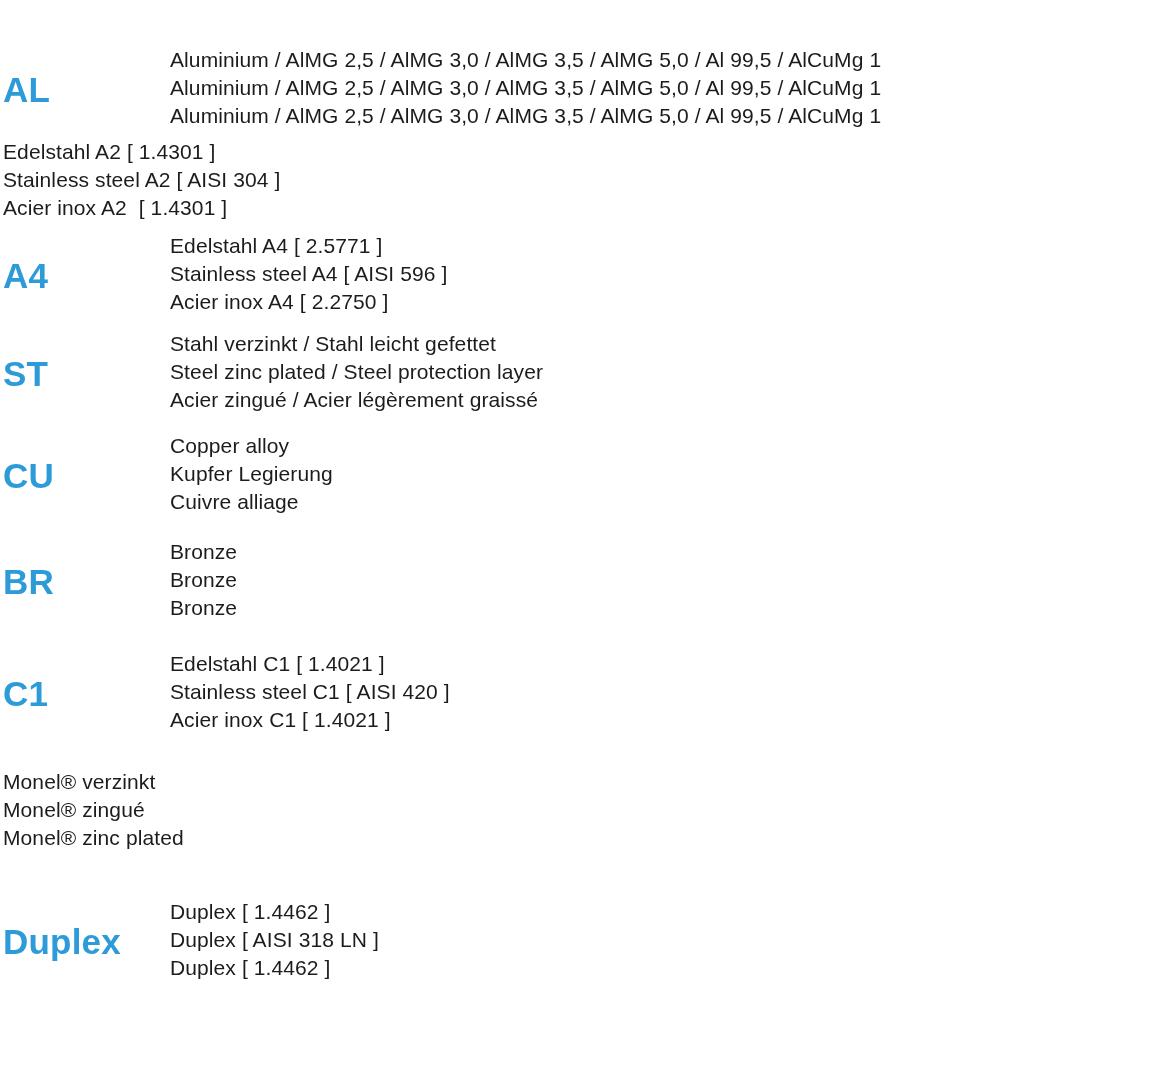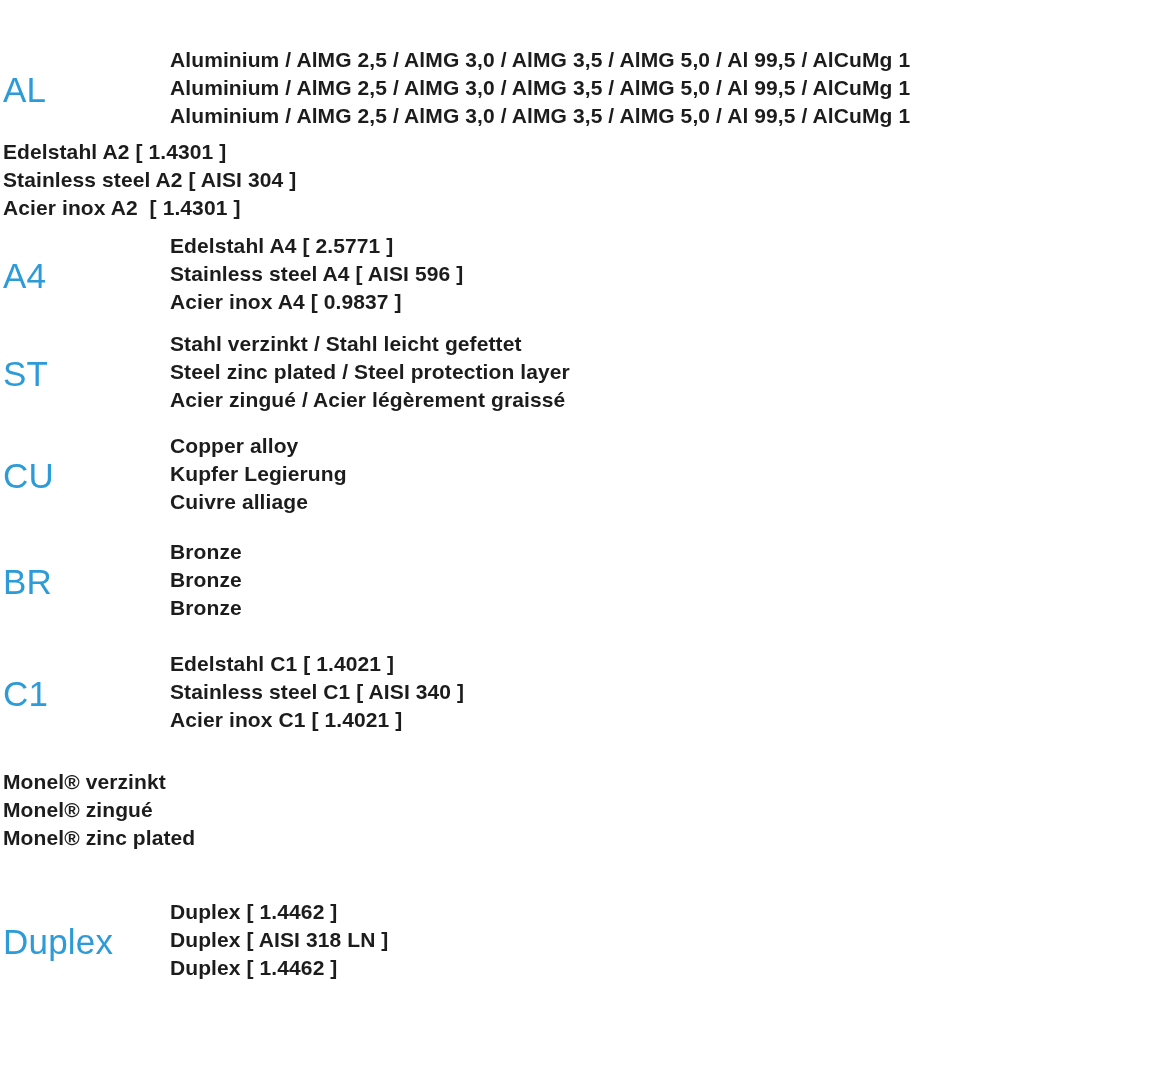--- a/index.html
+++ b/index.html
@@ -30,30 +30,29 @@
   .material-row:nth-child(4) { margin-top: 14px; }
   .material-row:nth-child(5) { margin-top: 18px; }
   .material-row:nth-child(6) { margin-top: 22px; }
   .material-row:nth-child(7) { margin-top: 28px; }
   .material-row:nth-child(8) { margin-top: 34px; }
   .material-row:nth-child(9) { margin-top: 46px; }
   .code-cell {
     flex: 0 0 167px;
     width: 167px;
     font-size: 35px;
-    font-weight: normal;
+    font-weight: bold;
     line-height: 1;
     color: var(--accent-color, #2d9bd8);
     letter-spacing: 0.2px;
     padding-top: 3px;
   }
   .desc-cell {
     flex: 1 1 auto;
     min-width: 0;
-    font-weight: bold;
   }
   .desc-line {
     display: block;
     font-size: 21px;
     line-height: 28px;
     letter-spacing: 0.1px;
     white-space: pre-wrap;
   }
 </style>
 </head>
@@ -75,21 +74,21 @@
       <span class="desc-line">Stainless steel A2 [ AISI 304 ]</span>
       <span class="desc-line">Acier inox A2  [ 1.4301 ]</span>
     </div>
   </div>
 
   <div class="material-row">
     <div class="code-cell">A4</div>
     <div class="desc-cell">
       <span class="desc-line">Edelstahl A4 [ 2.5771 ]</span>
       <span class="desc-line">Stainless steel A4 [ AISI 596 ]</span>
-      <span class="desc-line">Acier inox A4 [ 0.9837 ]</span>
+      <span class="desc-line">Acier inox A4 [ 2.2750 ]</span>
     </div>
   </div>
 
   <div class="material-row">
     <div class="code-cell">ST</div>
     <div class="desc-cell">
       <span class="desc-line">Stahl verzinkt / Stahl leicht gefettet</span>
       <span class="desc-line">Steel zinc plated / Steel protection layer</span>
       <span class="desc-line">Acier zingué / Acier légèrement graissé</span>
     </div>
@@ -110,21 +109,21 @@
       <span class="desc-line">Bronze</span>
       <span class="desc-line">Bronze</span>
       <span class="desc-line">Bronze</span>
     </div>
   </div>
 
   <div class="material-row">
     <div class="code-cell">C1</div>
     <div class="desc-cell">
       <span class="desc-line">Edelstahl C1 [ 1.4021 ]</span>
-      <span class="desc-line">Stainless steel C1 [ AISI 340 ]</span>
+      <span class="desc-line">Stainless steel C1 [ AISI 420 ]</span>
       <span class="desc-line">Acier inox C1 [ 1.4021 ]</span>
     </div>
   </div>
 
   <div class="material-row">
     <div class="desc-cell">
       <span class="desc-line">Monel® verzinkt</span>
       <span class="desc-line">Monel® zingué</span>
       <span class="desc-line">Monel® zinc plated</span>
     </div>

